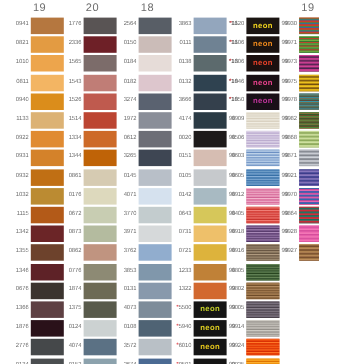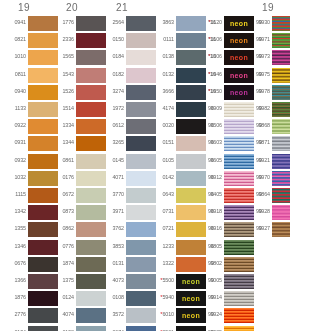--- a/index.html
+++ b/index.html
@@ -6,21 +6,21 @@
   body{
     width:290px;height:331px;
     background:#ffffff;
     font-family:"Liberation Sans", sans-serif;
     overflow:hidden;
     position:relative;
   }
   .chart{position:relative;width:290px;height:331px;}
   .col{position:absolute;top:0;width:48px;height:331px;}
   .col-head{
-    position:absolute;top:2px;left:0;width:48px;
+    position:absolute;top:2px;left:12px;width:48px;
     text-align:center;
     font-size:10px;color:#6d6d6d;letter-spacing:.5px;
   }
   .row{position:absolute;left:0;width:48px;height:15px;}
   .code{
     position:absolute;left:0;top:3px;width:26px;
     text-align:right;
     font-size:5.4px;color:#6a6a6a;
     letter-spacing:-.1px;
     white-space:nowrap;
@@ -200,21 +200,21 @@
       <div class="row" style="top: 308.4px;">
         <div class="code">4074</div>
         <div class="sw" style="background: rgb(91, 113, 132);"></div>
       </div>
       <div class="row" style="top: 325.6px;">
         <div class="code">0152</div>
         <div class="sw" style="background: rgb(140, 162, 173);"></div>
       </div>
     </div>
     <div class="col" style="left: 98px;">
-      <div class="col-head">21</div>
+      <div class="col-head">18</div>
       <div class="row" style="top: 16px;">
         <div class="code">2564</div>
         <div class="sw" style="background: rgb(88, 94, 102);"></div>
       </div>
       <div class="row" style="top: 33.2px;">
         <div class="code">0150</div>
         <div class="sw" style="background: rgb(203, 188, 184);"></div>
       </div>
       <div class="row" style="top: 50.4px;">
         <div class="code">0184</div>

